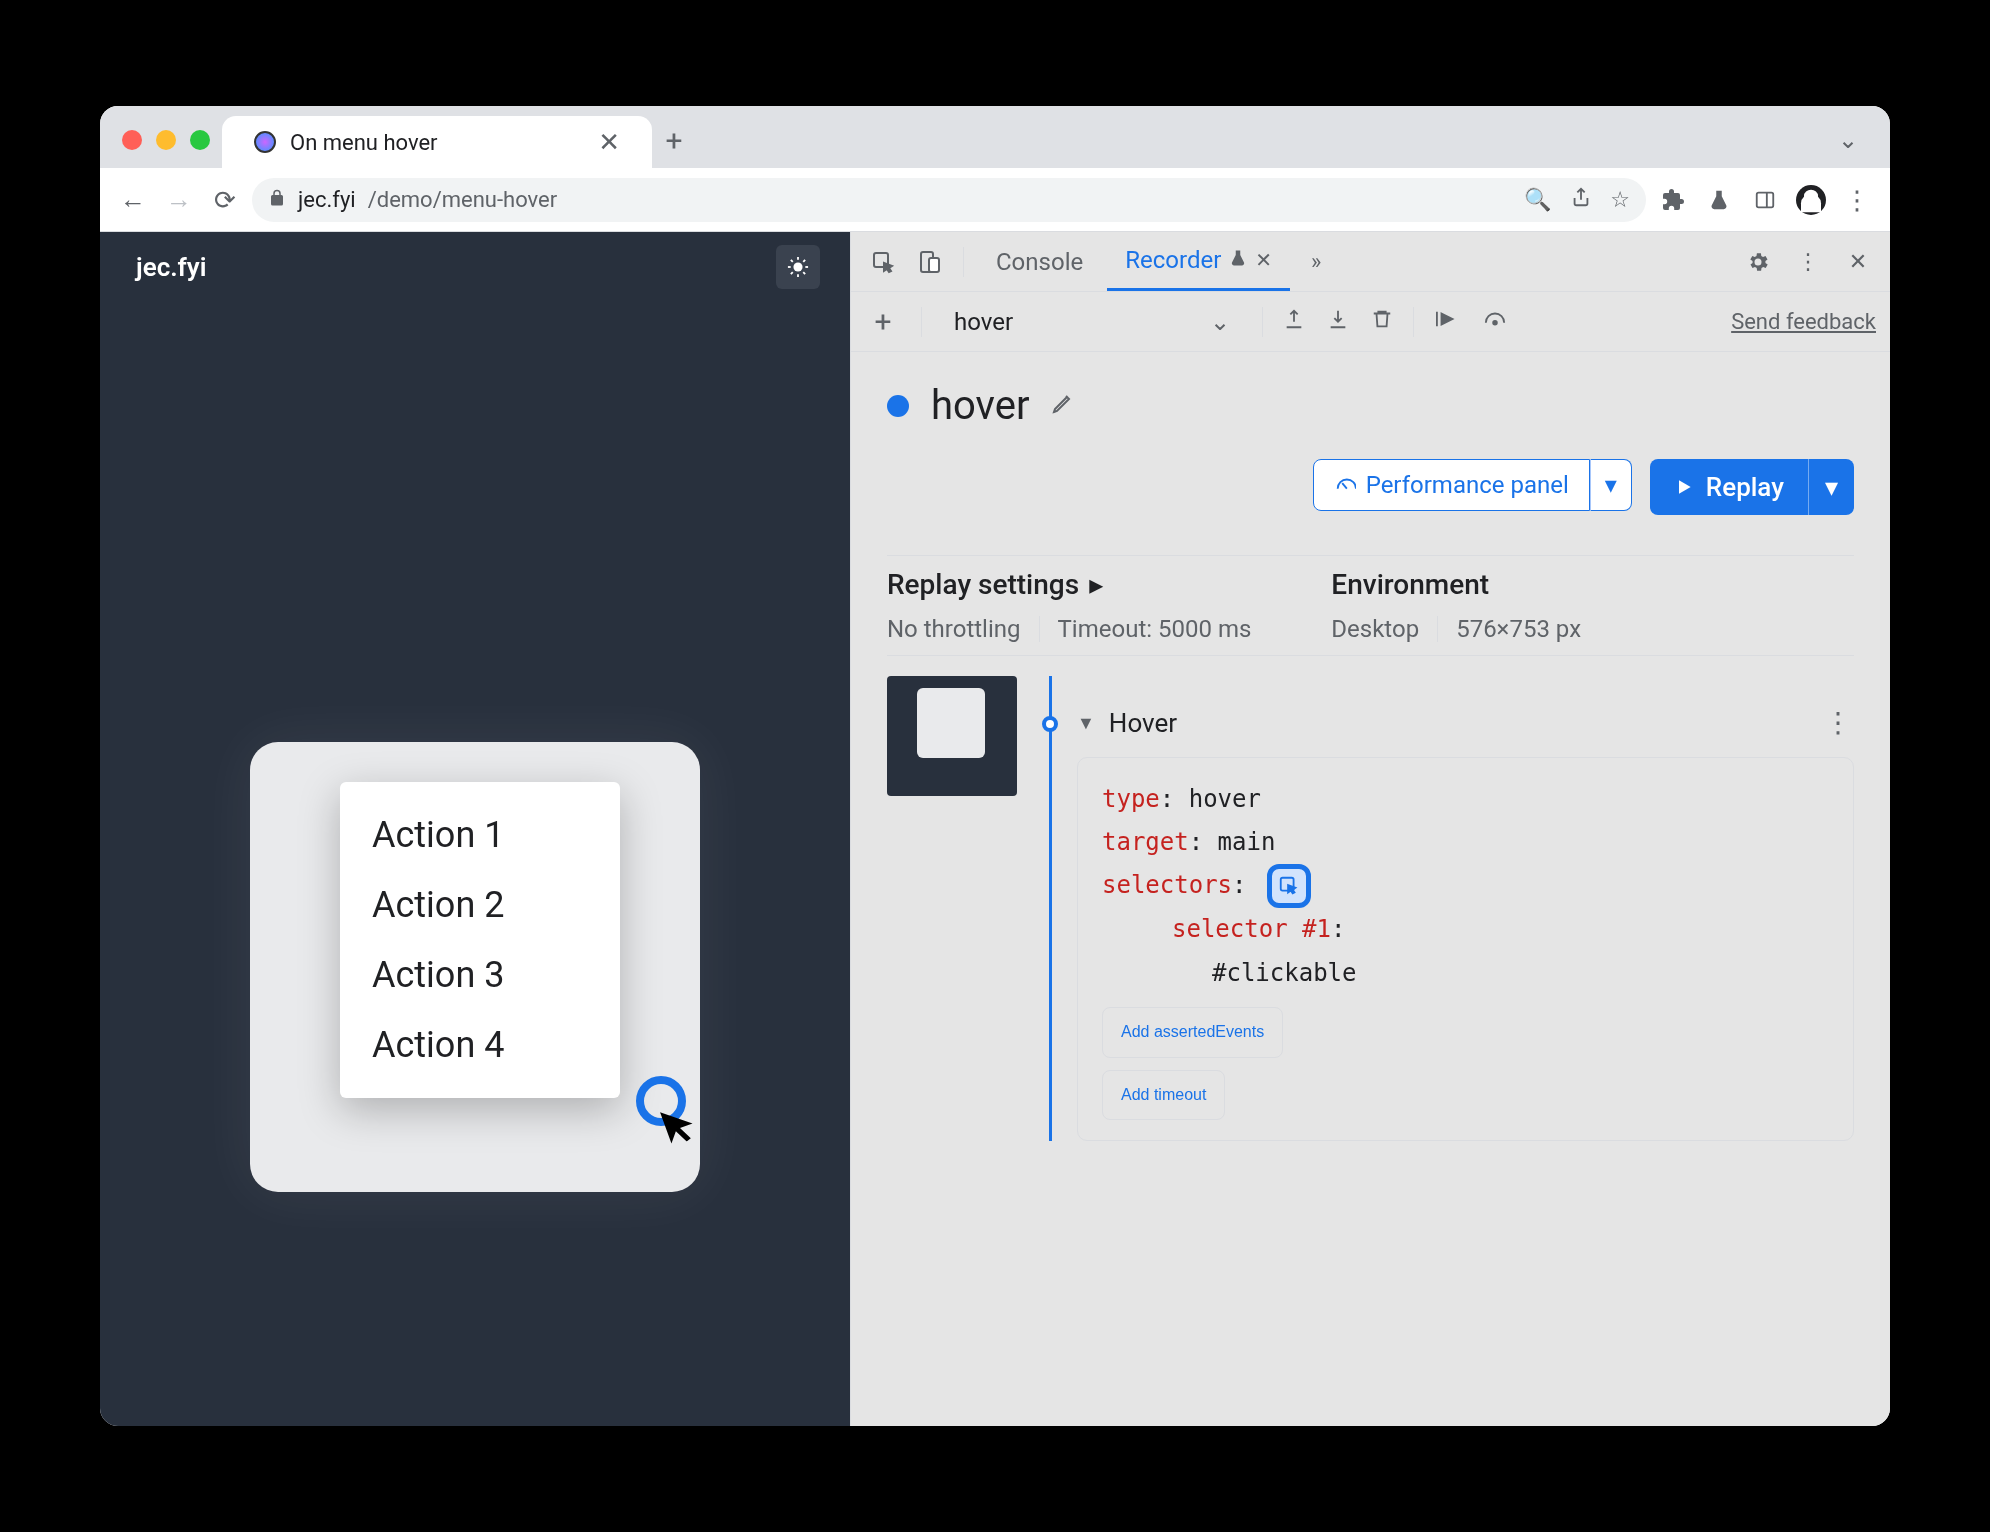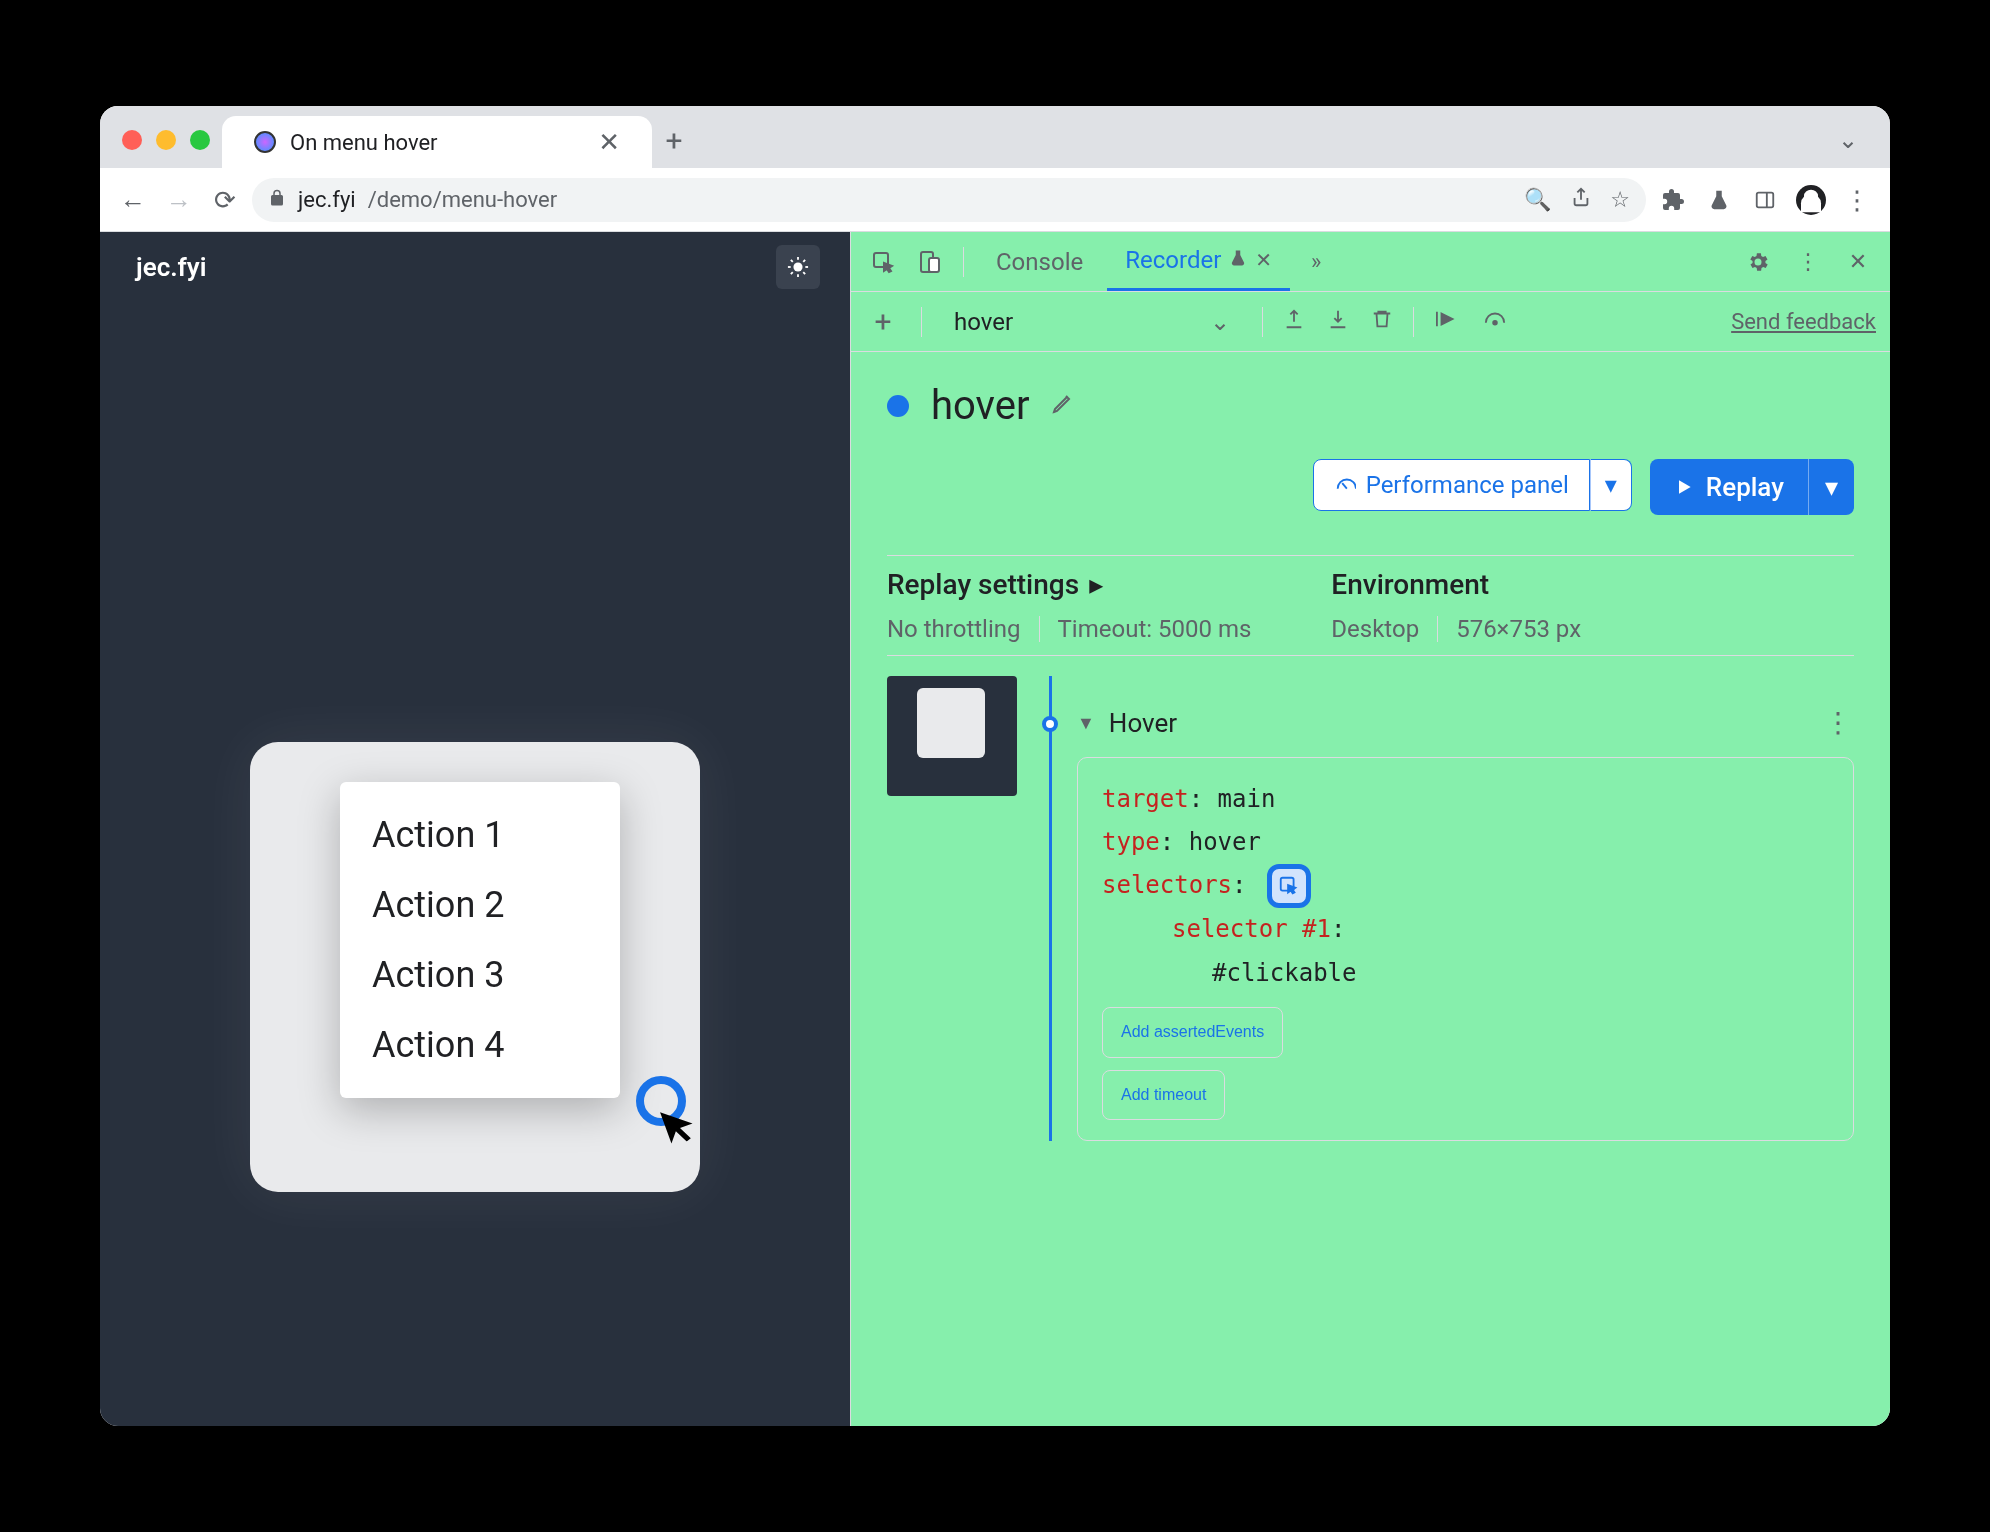--- a/index.html
+++ b/index.html
@@ -145,21 +145,21 @@
     position:absolute;
     left:560px; top:870px;
     font-size:44px;
     color:#000;
     transform:rotate(-20deg);
   }
 
   
   .devtools {
     flex:1;
-    background:#86efac;
+    background:#e5e5e5;
     border-left:1px solid #dadce0;
     display:flex;
     flex-direction:column;
     font-size:22px;
     color:#202124;
   }
   .dt-tabbar {
     height:60px;
     border-bottom:1px solid #dadce0;
     display:flex;
@@ -576,22 +576,22 @@
             <div class="thumb-label">Hover over me!</div>
           </div>
           <div class="timeline">
             <div class="step-node"></div>
             <div class="step-head">
               <span class="tri">▼</span>
               <span>Hover</span>
               <span class="more">⋮</span>
             </div>
             <div class="step-card">
+              <div><span class="k">type</span>: <span class="v">hover</span></div>
               <div><span class="k">target</span>: <span class="v">main</span></div>
-              <div><span class="k">type</span>: <span class="v">hover</span></div>
               <div><span class="k">selectors</span>:
                 <span class="picker-btn">
                   <svg viewBox="0 0 24 24" fill="none" stroke="#1a73e8" stroke-width="2">
                       <rect x="3" y="3" width="14" height="14" rx="2"></rect>
                       <path d="M11 11l8 3-3 2 2 3-2 1-2-3-3 2z" fill="#1a73e8"></path>
                     </svg>
                 </span>
               </div>
               <div class="indent1"><span class="k">selector #1</span>:</div>
               <div class="indent2"><span class="v">#clickable</span></div>

